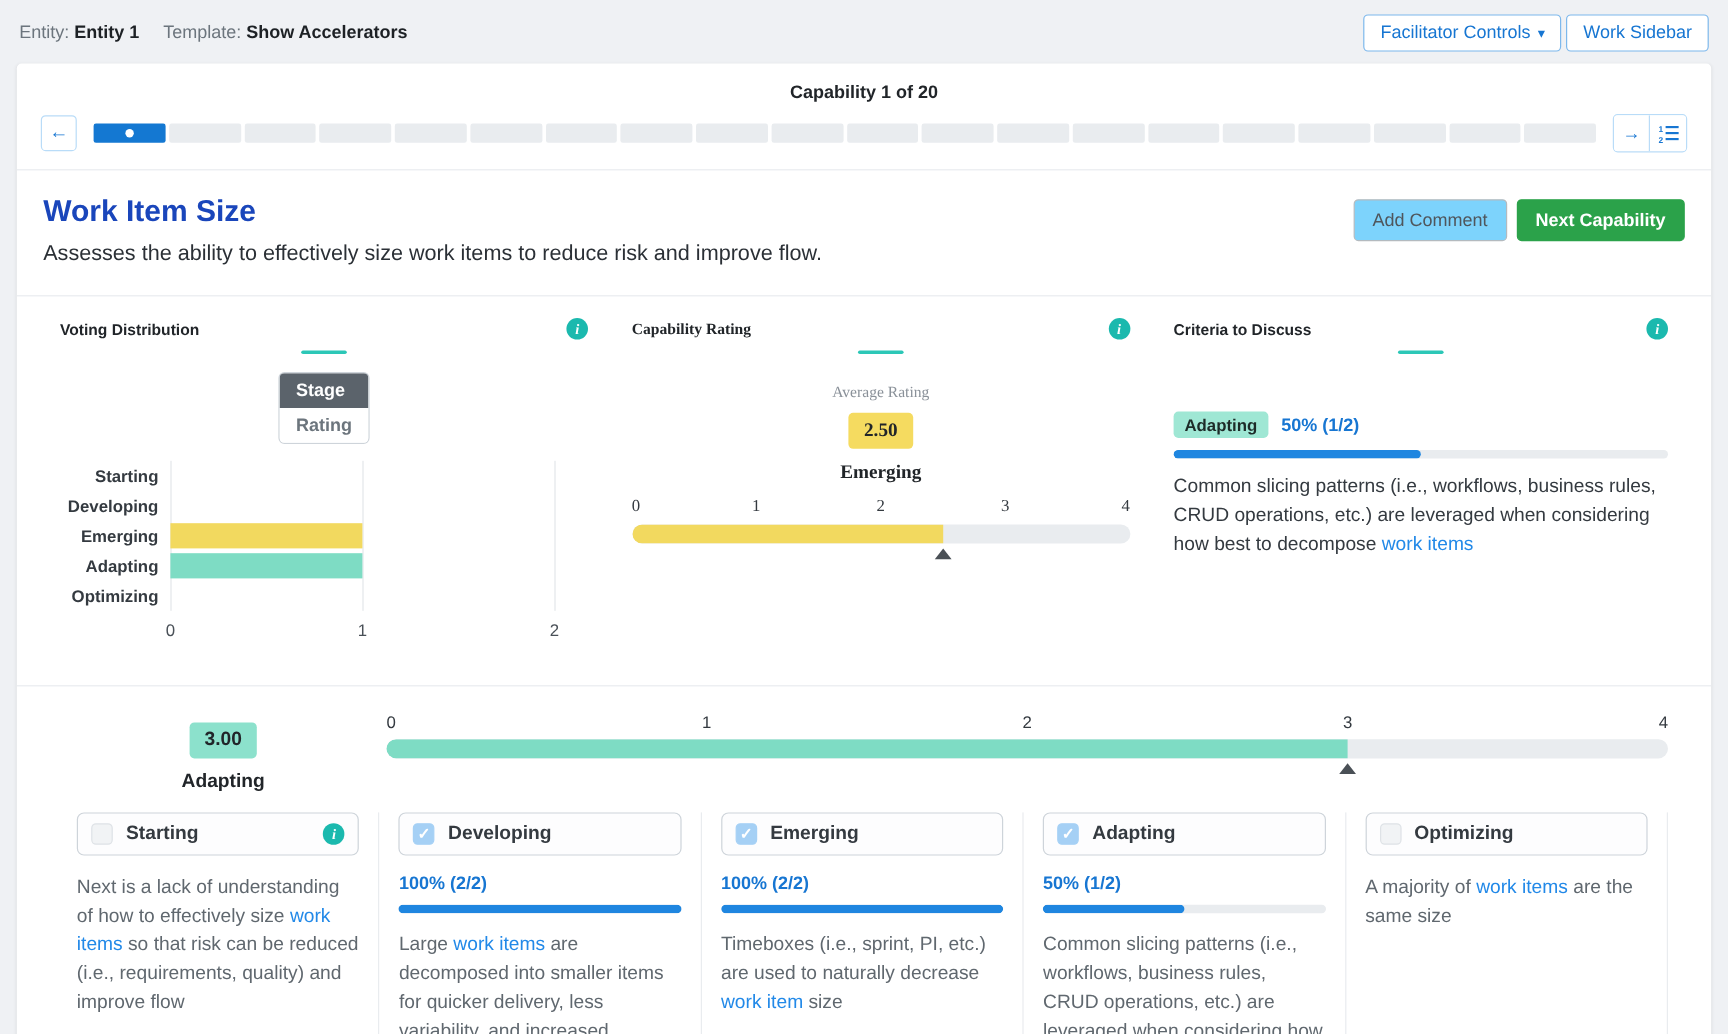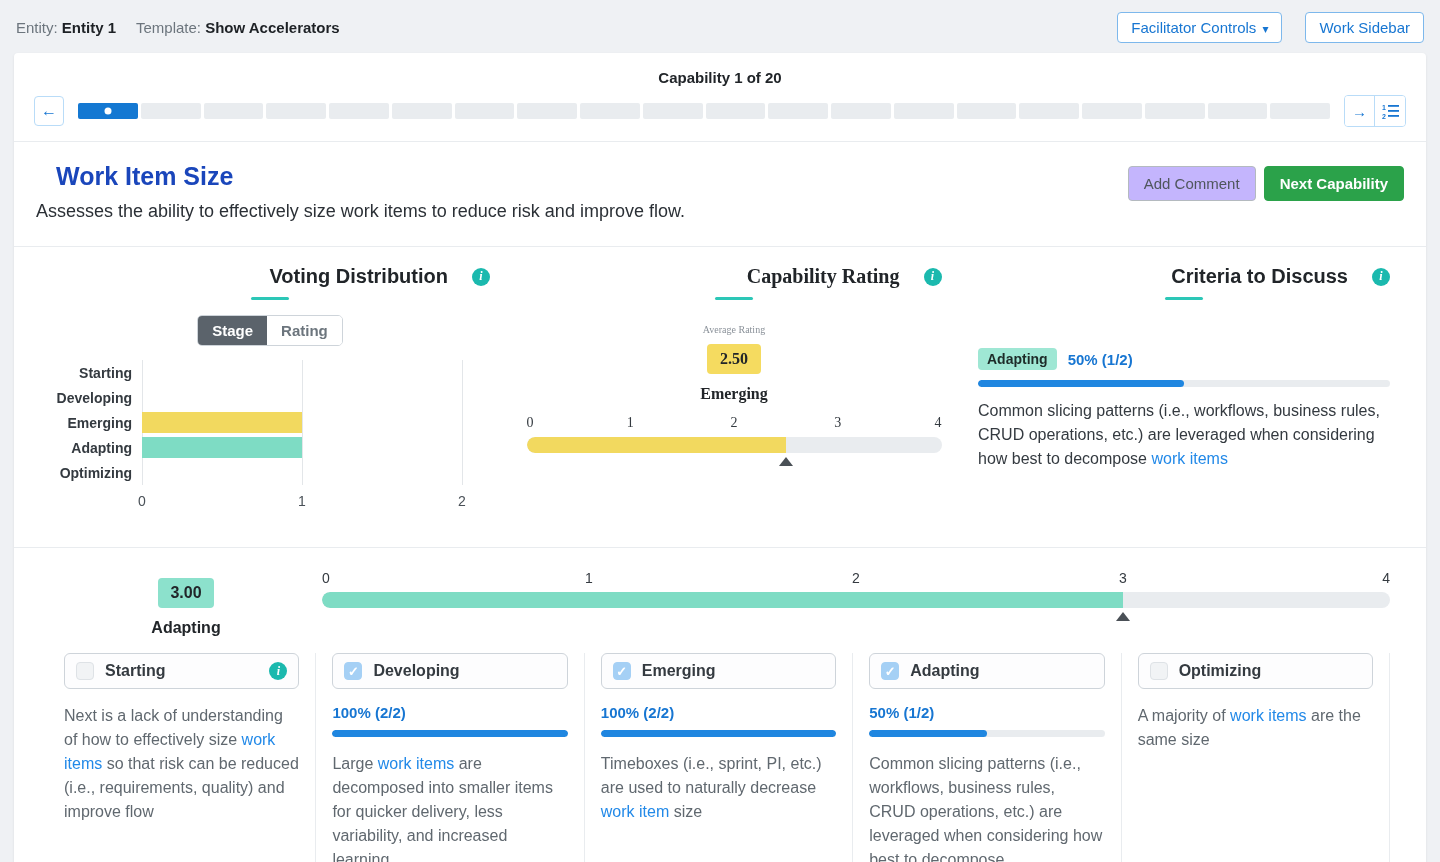--- a/index.html
+++ b/index.html
@@ -3,21 +3,21 @@
 <meta charset="utf-8">
 <style>
   * { margin:0; padding:0; box-sizing:border-box; }
   html,body { width:1440px; height:862px; }
   body { font-family:"Liberation Sans",sans-serif; background:#eff1f4; color:#212529; overflow:hidden; }
 
   
   .topbar { display:flex; justify-content:space-between; align-items:center; padding:12px 16px 10px; }
   .topbar-left { font-size:15px; color:#6c757d; }
   .topbar-left b { color:#1d2125; font-weight:700; margin-right:16px; }
-  .topbar-right { display:flex; gap:23px; }
+  .topbar-right { display:flex; gap:4px; }
   .btn-outline-blue { background:#fff; border:1px solid #7db8ec; color:#1776d2; font-size:15px;
     padding:6px 13px; border-radius:4px; font-family:inherit; cursor:pointer; display:flex; align-items:center; gap:6px; }
   .caret-down::after { content:"▾"; font-size:12px; }
 
   
   .card { background:#fff; margin:0 14px; border-radius:4px; box-shadow:0 1px 3px rgba(0,0,0,.08); height:816px; overflow:hidden; }
   .prog-title { text-align:center; font-size:15px; font-weight:700; padding-top:16px; }
   .prog-row { display:flex; align-items:center; gap:14px; padding:9px 20px 14px; }
   .nav-btn { width:30px; height:30px; border:1px solid #b9dcf8; border-radius:4px; background:#fff;
     color:#1776d2; font-size:16px; cursor:pointer; display:flex; align-items:center; justify-content:center; }
@@ -29,53 +29,53 @@
   .seg.active::after { content:""; position:absolute; width:7px; height:7px; background:#fff; border-radius:50%;
     left:50%; top:50%; transform:translate(-50%,-50%); }
   .nav-group { display:flex; border:1px solid #b9dcf8; border-radius:4px; overflow:hidden; }
   .nav-group .nav-cell { width:30px; height:30px; background:#fff; border:none; color:#1776d2; font-size:15px;
     cursor:pointer; display:flex; align-items:center; justify-content:center; }
   .nav-group .nav-cell:first-child { border-right:1px solid #b9dcf8; }
   .hr { border-top:1px solid #e9ecef; }
 
   
   .title-row { display:flex; justify-content:space-between; align-items:flex-start; padding:20px 22px 24px; }
-  .cap-title { font-size:25px; font-weight:700; color:#1a46bb; margin-bottom:10px;margin-left:20px; }
+  .cap-title { font-size:25px; font-weight:700; color:#1a46bb; margin-bottom:10px; }
   .cap-desc { font-size:18px; color:#2b3036; }
   .title-actions { display:flex; gap:8px; padding-top:4px; }
-  .btn-add { background:#c4b5fd; border:1px solid #b4babf; color:#4f565c; font-size:15px; padding:8px 15px;
+  .btn-add { background:#7dd3fc; border:1px solid #b4babf; color:#4f565c; font-size:15px; padding:8px 15px;
     border-radius:4px; font-family:inherit; cursor:pointer; }
   .btn-next { background:#2ba24a; border:1px solid #2ba24a; color:#fff; font-size:15px; font-weight:600;
     padding:8px 15px; border-radius:4px; font-family:inherit; cursor:pointer; }
 
   
   .panels { display:flex; justify-content:space-between; padding:18px 36px 34px; }
-  .panel-title { display:flex; align-items:center; justify-content:flex-end; gap:24px; font-size:20px; font-weight:700; }
+  .panel-title { display:flex; align-items:center; justify-content:space-between; gap:24px; font-size:13px; font-weight:700; }
   .info-icon { width:18px; height:18px; border-radius:50%; background:#1bb9ae; color:#fff; flex-shrink:0;
     display:inline-flex; align-items:center; justify-content:center; font-family:"Liberation Serif",serif;
     font-style:italic; font-weight:700; font-size:12px; cursor:pointer; }
   .info-icon::after { content:"i"; }
   .t-underline { width:38px; height:3px; background:#2cc7b7; border-radius:2px; margin:9px auto 0; }
 
   .panel-vd { width:440px; }
-  .toggle { width:max-content; margin:15px auto 12px; display:flex; border:1px solid #ced4da; border-radius:5px; overflow:hidden; }
+  .toggle { width:max-content; margin:15px auto 12px; display:flex; border:1px solid #ced4da; border-radius:5px; overflow:hidden;flex-direction:column; }
   .tg { font-size:15px; padding:6px 14px; background:#fff; color:#6c757d; cursor:pointer;font-weight:bold; }
   .tg.sel { background:#5b636b; color:#fff; font-weight:600; }
   .chart-area { position:relative; margin-top:14px; }
   .chart-grid { position:absolute; left:92px; top:0; width:320px; height:125px; }
   .chart-grid i { position:absolute; top:0; height:100%; border-left:1px solid #e3e6e9; }
   .c-row { display:flex; align-items:center; height:25px; position:relative; }
   .c-label { width:92px; text-align:right; padding-right:10px; font-size:14px; font-weight:600; color:#343a40; }
   .c-track { width:320px; height:100%; position:relative; }
   .c-bar { position:absolute; top:2px; height:21px; left:0; }
   .x-axis { position:relative; margin-left:92px; width:320px; height:20px; margin-top:8px; font-size:14px; color:#495057; }
   .x-axis span { position:absolute; transform:translateX(-50%); }
 
   .panel-cr { width:415px;font-family:Liberation Serif, serif; }
-  .avg-label { text-align:center; margin-top:24px; font-size:10px; color:#8a9199; }
+  .avg-label { text-align:center; margin-top:24px; font-size:13px; color:#8a9199; }
   .avg-badge { display:block; width:max-content; margin:9px auto 0; background:#f5db60; font-weight:700;
     font-size:16px; padding:6px 13px; border-radius:4px; }
   .stage-word { text-align:center; font-weight:700; font-size:16px; margin-top:11px; }
   .slider { position:relative; margin-top:12px; }
   .scale { position:relative; height:22px; font-size:14px; color:#343a40; }
   .scale span { position:absolute; }
   .scale .p0 { left:0; }
   .scale .p25 { left:25%; transform:translateX(-50%); }
   .scale .p50 { left:50%; transform:translateX(-50%); }
   .scale .p75 { left:75%; transform:translateX(-50%); }

